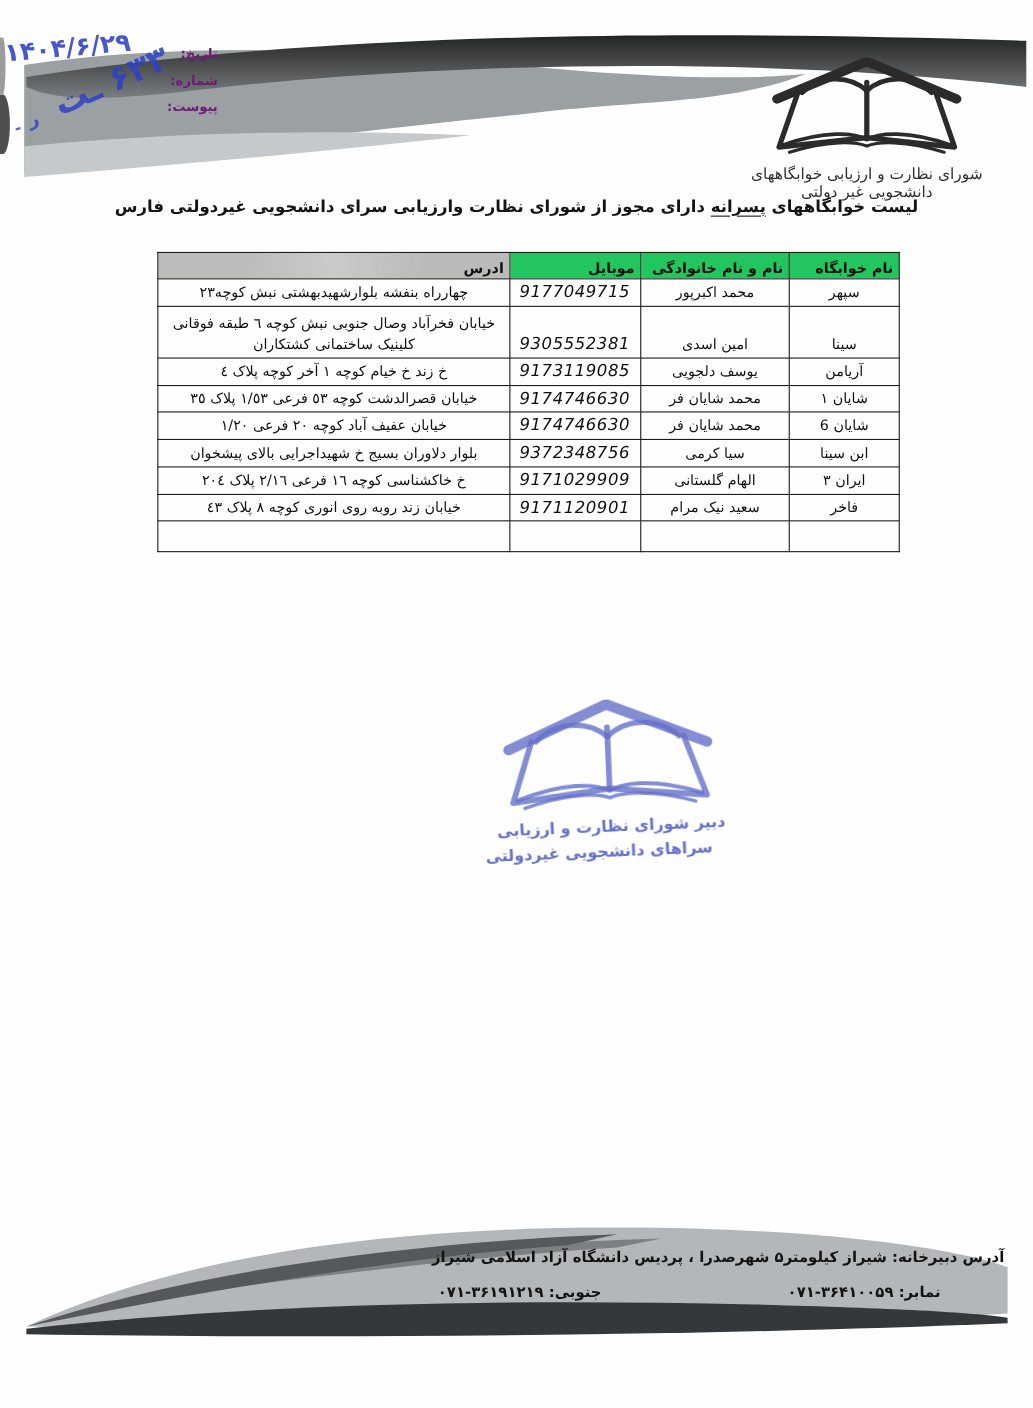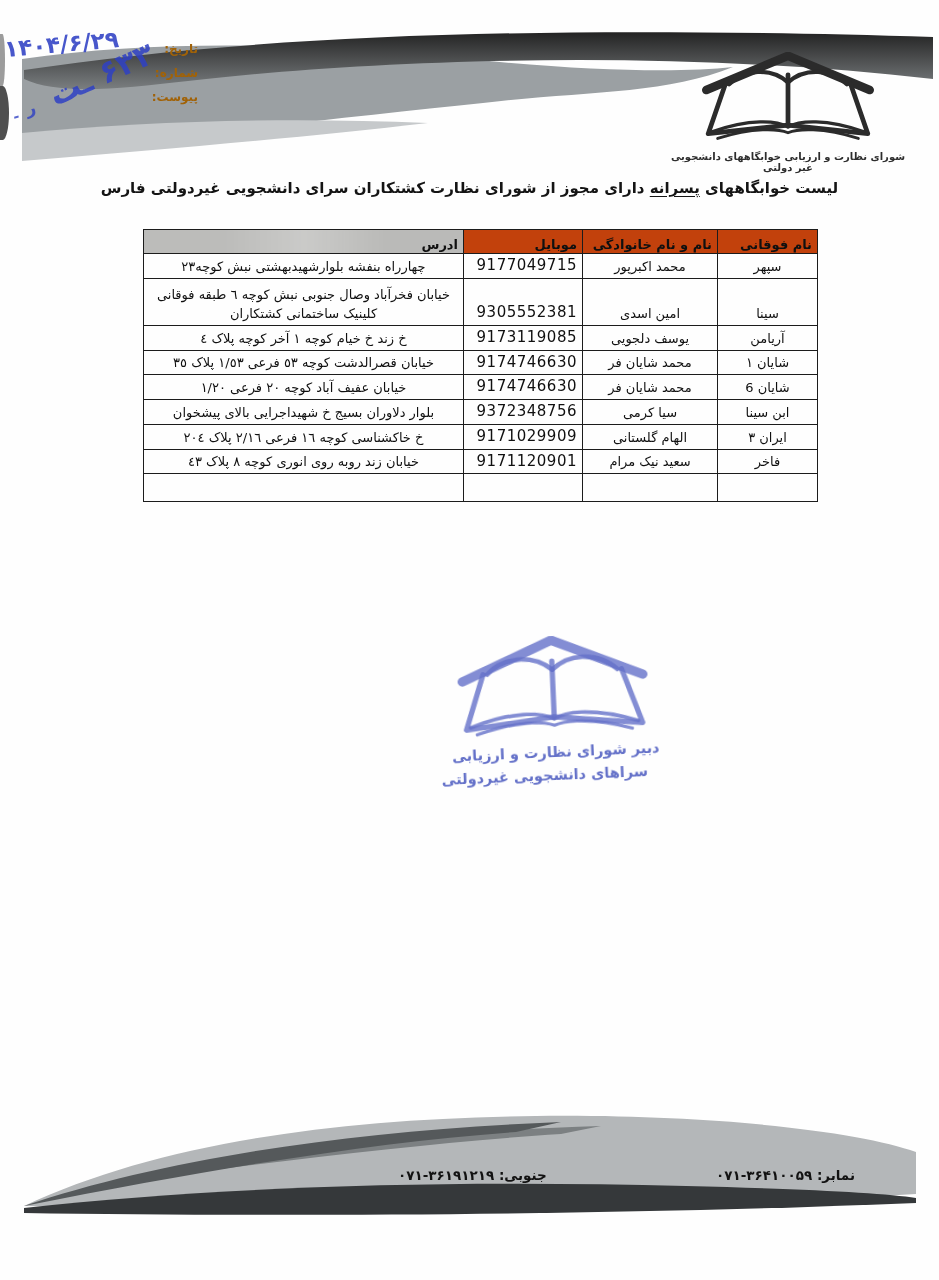--- a/index.html
+++ b/index.html
@@ -7,47 +7,47 @@
     position:relative; width:939px; height:1280px; background:#fefefe;
     font-family:"DejaVu Sans", sans-serif; color:#1b1b1b; overflow:hidden;
   }
   
   .banner{position:absolute; left:18px; top:23px;}
   .edge-smudge{position:absolute; left:0; top:86px; width:9px; height:54px;
     background:#4f4f4f; border-radius:0 70% 70% 0 / 0 50% 50% 0;}
   .edge-smudge2{position:absolute; left:0; top:34px; width:5px; height:52px;
     background:#9c9c9c; border-radius:0 60% 60% 0;}
   .datefields{position:absolute; left:118px; top:38px; width:80px;
-    direction:rtl; text-align:right; font-size:12px; font-weight:bold; color:#a16207;}
+    direction:rtl; text-align:right; font-size:12px; font-weight:bold; color:#701a75;}
   .datefields div{height:24px; line-height:22px;}
   .hw{position:absolute; color:#2f41c4; font-weight:bold; white-space:nowrap;}
   .hw-date{left:4px; top:31px; font-size:23px; letter-spacing:3px;
     transform:rotate(-5deg); direction:ltr; opacity:.88;}
   .hw-attach{left:46px; top:56px; font-size:31px; letter-spacing:2px;
     transform:rotate(-24deg); direction:rtl; opacity:.85;}
   .hw-mark{left:10px; top:100px; font-size:17px; transform:rotate(-14deg); opacity:.8;}
   
   .logo{position:absolute; left:668px; top:52px; width:240px; text-align:center;}
   .logo svg{display:block; margin:0 auto;}
-  .logo-caption{margin-top:4px; font-size:10px; font-weight:bold; color:#2d2d2d; direction:rtl;}
+  .logo-caption{margin-top:4px; font-size:14px; font-weight:normal; color:#2d2d2d; direction:rtl;}
   
   .title{position:absolute; left:0; right:0; top:179px; text-align:center;
     direction:rtl; font-size:15px; font-weight:bold; color:#141414;}
   .title .u{text-decoration:underline; text-underline-offset:3px;}
   
   table.dorms{position:absolute; left:143px; top:229px; width:674px;
     border-collapse:collapse; direction:rtl; table-layout:fixed;
     font-size:13px; color:#101010;}
   table.dorms th, table.dorms td{border:1px solid #1c1c1c; padding:1px 5px;
     vertical-align:bottom; overflow:hidden;}
-  table.dorms th{height:21px; font-size:13px; font-weight:bold; text-align:right; background:#c2410c;}
+  table.dorms th{height:21px; font-size:13px; font-weight:bold; text-align:right; background:#22c55e;}
   table.dorms th.shaded{background:#c6c6c4;
     background-image:linear-gradient(90deg, rgba(0,0,0,.05) 25%, rgba(255,255,255,.08) 50%, rgba(0,0,0,.06) 75%);}
   table.dorms td{height:21px; text-align:center; line-height:1.45;}
-  table.dorms td.mobile{direction:ltr; text-align:right; font-size:15px; letter-spacing:.5px; padding-left:4px;}
+  table.dorms td.mobile{direction:ltr; text-align:center; font-size:15px; letter-spacing:.5px; padding-left:4px;font-style:italic;}
   table.dorms tr.tall td{height:44px;}
   table.dorms tr.empty td{height:25px;}
   
   .stamp{position:absolute; left:416px; top:636px; width:276px; text-align:center;
     color:#5462c3; transform:rotate(-2.5deg); opacity:.9; filter:blur(.35px);}
   .stamp svg{display:block; margin:0 auto;}
   .stamp-line{direction:rtl; font-size:14.5px; font-weight:bold; letter-spacing:1px; line-height:1.6;}
   .stamp-line.l2{position:relative; left:-12px;}
   
   .footer-graphic{position:absolute; left:16px; top:1102px;}
@@ -95,33 +95,33 @@
       <path d="M100 32 C118 16 146 18 162 34" stroke-width="4.5"></path>
       <path d="M20 84 C60 70 88 72 100 79 C112 72 140 70 180 84" stroke-width="3.5"></path>
       <path d="M26 91 C64 79 90 81 100 85 C110 81 136 79 174 91" stroke-width="3"></path>
     </svg>
     <div class="logo-caption">شورای نظارت و ارزیابی خوابگاههای دانشجویی غیر دولتی</div>
   </div>
 
   <div class="title">
     <span>لیست خوابگاههای</span>
     <span class="u">پسرانه</span>
-    <span>دارای مجوز از شورای نظارت کشتکاران سرای دانشجویی غیردولتی فارس</span>
+    <span>دارای مجوز از شورای نظارت وارزیابی سرای دانشجویی غیردولتی فارس</span>
   </div>
 
   <table class="dorms">
     <colgroup>
       <col style="width:100px">
         <col style="width:135px">
         <col style="width:119px">
         <col style="width:320px">
     </colgroup>
     <thead>
       <tr>
-        <th>نام فوقانی</th>
+        <th>نام خوابگاه</th>
         <th>نام و نام خانوادگی</th>
         <th>موبایل</th>
         <th class="shaded">ادرس</th>
       </tr>
     </thead>
     <tbody>
       <tr>
         <td>سپهر</td>
         <td>محمد اکبرپور</td>
         <td class="mobile">9177049715</td>
@@ -191,20 +191,21 @@
     <div class="stamp-line">دبیر شورای نظارت و ارزیابی</div>
     <div class="stamp-line l2">سراهای دانشجویی غیردولتی</div>
   </div>
 
   <svg class="footer-graphic" width="906" height="122" viewBox="0 0 906 122">
     <path fill="#b4b7b9" d="M8 104 C140 42 320 16 520 14 C700 12 845 30 900 50 L900 92 C680 106 300 110 8 104 Z"></path>
     <path fill="#7c8082" d="M120 78 C280 44 440 28 585 24 L545 32 C420 40 270 58 120 78 Z"></path>
     <path fill="#55595b" d="M8 104 C150 56 340 28 545 20 L500 30 C360 40 200 66 8 104 Z"></path>
     <path fill="#35383a" d="M8 106 C210 84 430 78 670 84 C790 87 868 91 900 96 L900 101 C610 113 260 115 8 111 Z"></path>
   </svg>
+  <div class="footer-line1">آدرس دبیرخانه: شیراز کیلومتر۵ شهرصدرا ، پردیس دانشگاه آزاد اسلامی شیراز</div>
   <div class="footer-line2">
     <span>
       <span>نمابر:</span>
       <span class="num">۰۷۱-۳۶۴۱۰۰۵۹</span>
     </span>
     <span>
       <span>جنوبی:</span>
       <span class="num">۰۷۱-۳۶۱۹۱۲۱۹</span>
     </span>
   </div>

